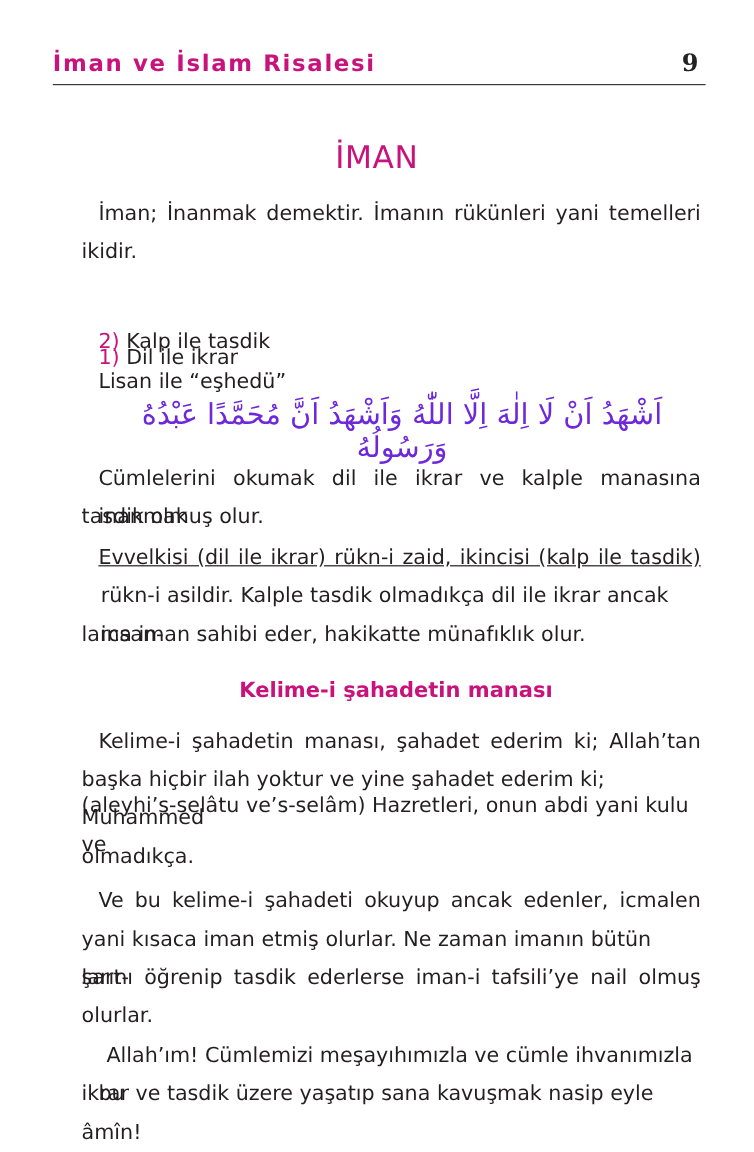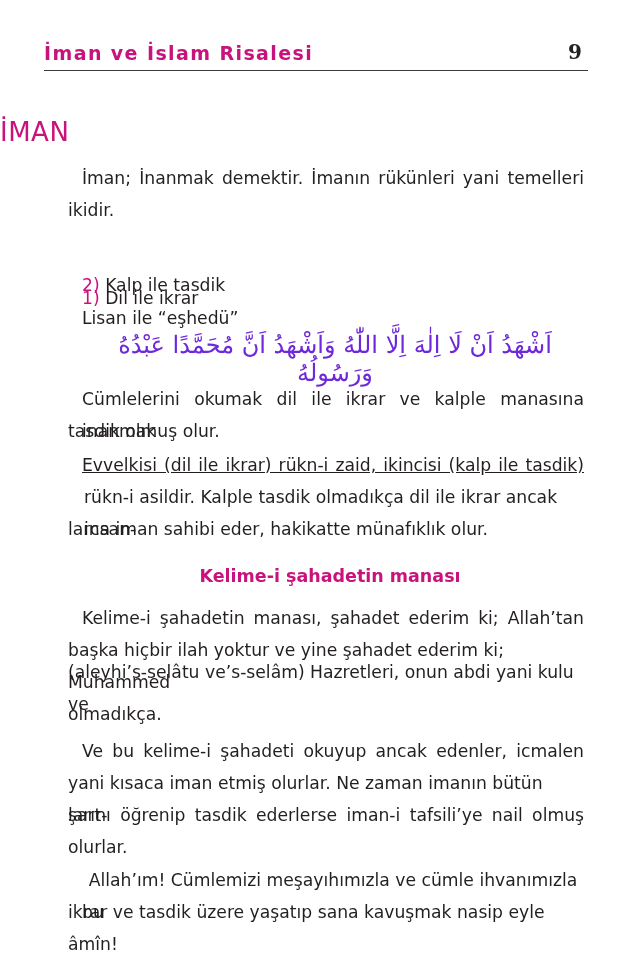--- a/index.html
+++ b/index.html
@@ -2,21 +2,21 @@
 <html><head>
 <meta charset="utf-8">
 <style>
   html, body { margin:0; padding:0; }
   body { width:628px; height:960px; background:#ffffff; position:relative; overflow:hidden;
          font-family:"DejaVu Sans", sans-serif; color:#231f20; }
   .header { position:absolute; left:44px; top:38px; width:544px; height:32px; border-bottom:1.5px solid #3a3a3a; }
   .running-title { position:absolute; left:0; top:4px; font-family:"DejaVu Sans", sans-serif; font-weight:bold;
          font-size:19px; letter-spacing:1.4px; color:#c8127c; }
   .page-num { position:absolute; right:6px; top:2px; font-family:"DejaVu Serif", serif; font-weight:bold; font-size:20px; color:#222; }
-  .chapter-title { position:absolute; left:0; width:628px; top:117px; text-align:left; font-size:26px; color:#c8127c; letter-spacing:0.5px; }
+  .chapter-title { position:absolute; left:0; width:628px; top:117px; text-align:center; font-size:26px; color:#c8127c; letter-spacing:0.5px; }
   .p { position:absolute; left:82px; width:502px; font-size:17.2px; line-height:32px; color:#231f20; }
   .p.just { text-align:justify; text-align-last:left; }
   .num { color:#c8127c; }
   .arabic { position:absolute; left:82px; width:506px; top:331px; font-family:"DejaVu Serif", serif; font-size:24px; text-align:center; direction:rtl; color:#6d28d9; }
   .sub-title { position:absolute; left:0; width:660px; top:566px; text-align:center; font-size:17.5px; font-weight:bold; color:#c8127c; }
 </style>
 </head>
 <body>
 
 <div class="header">

